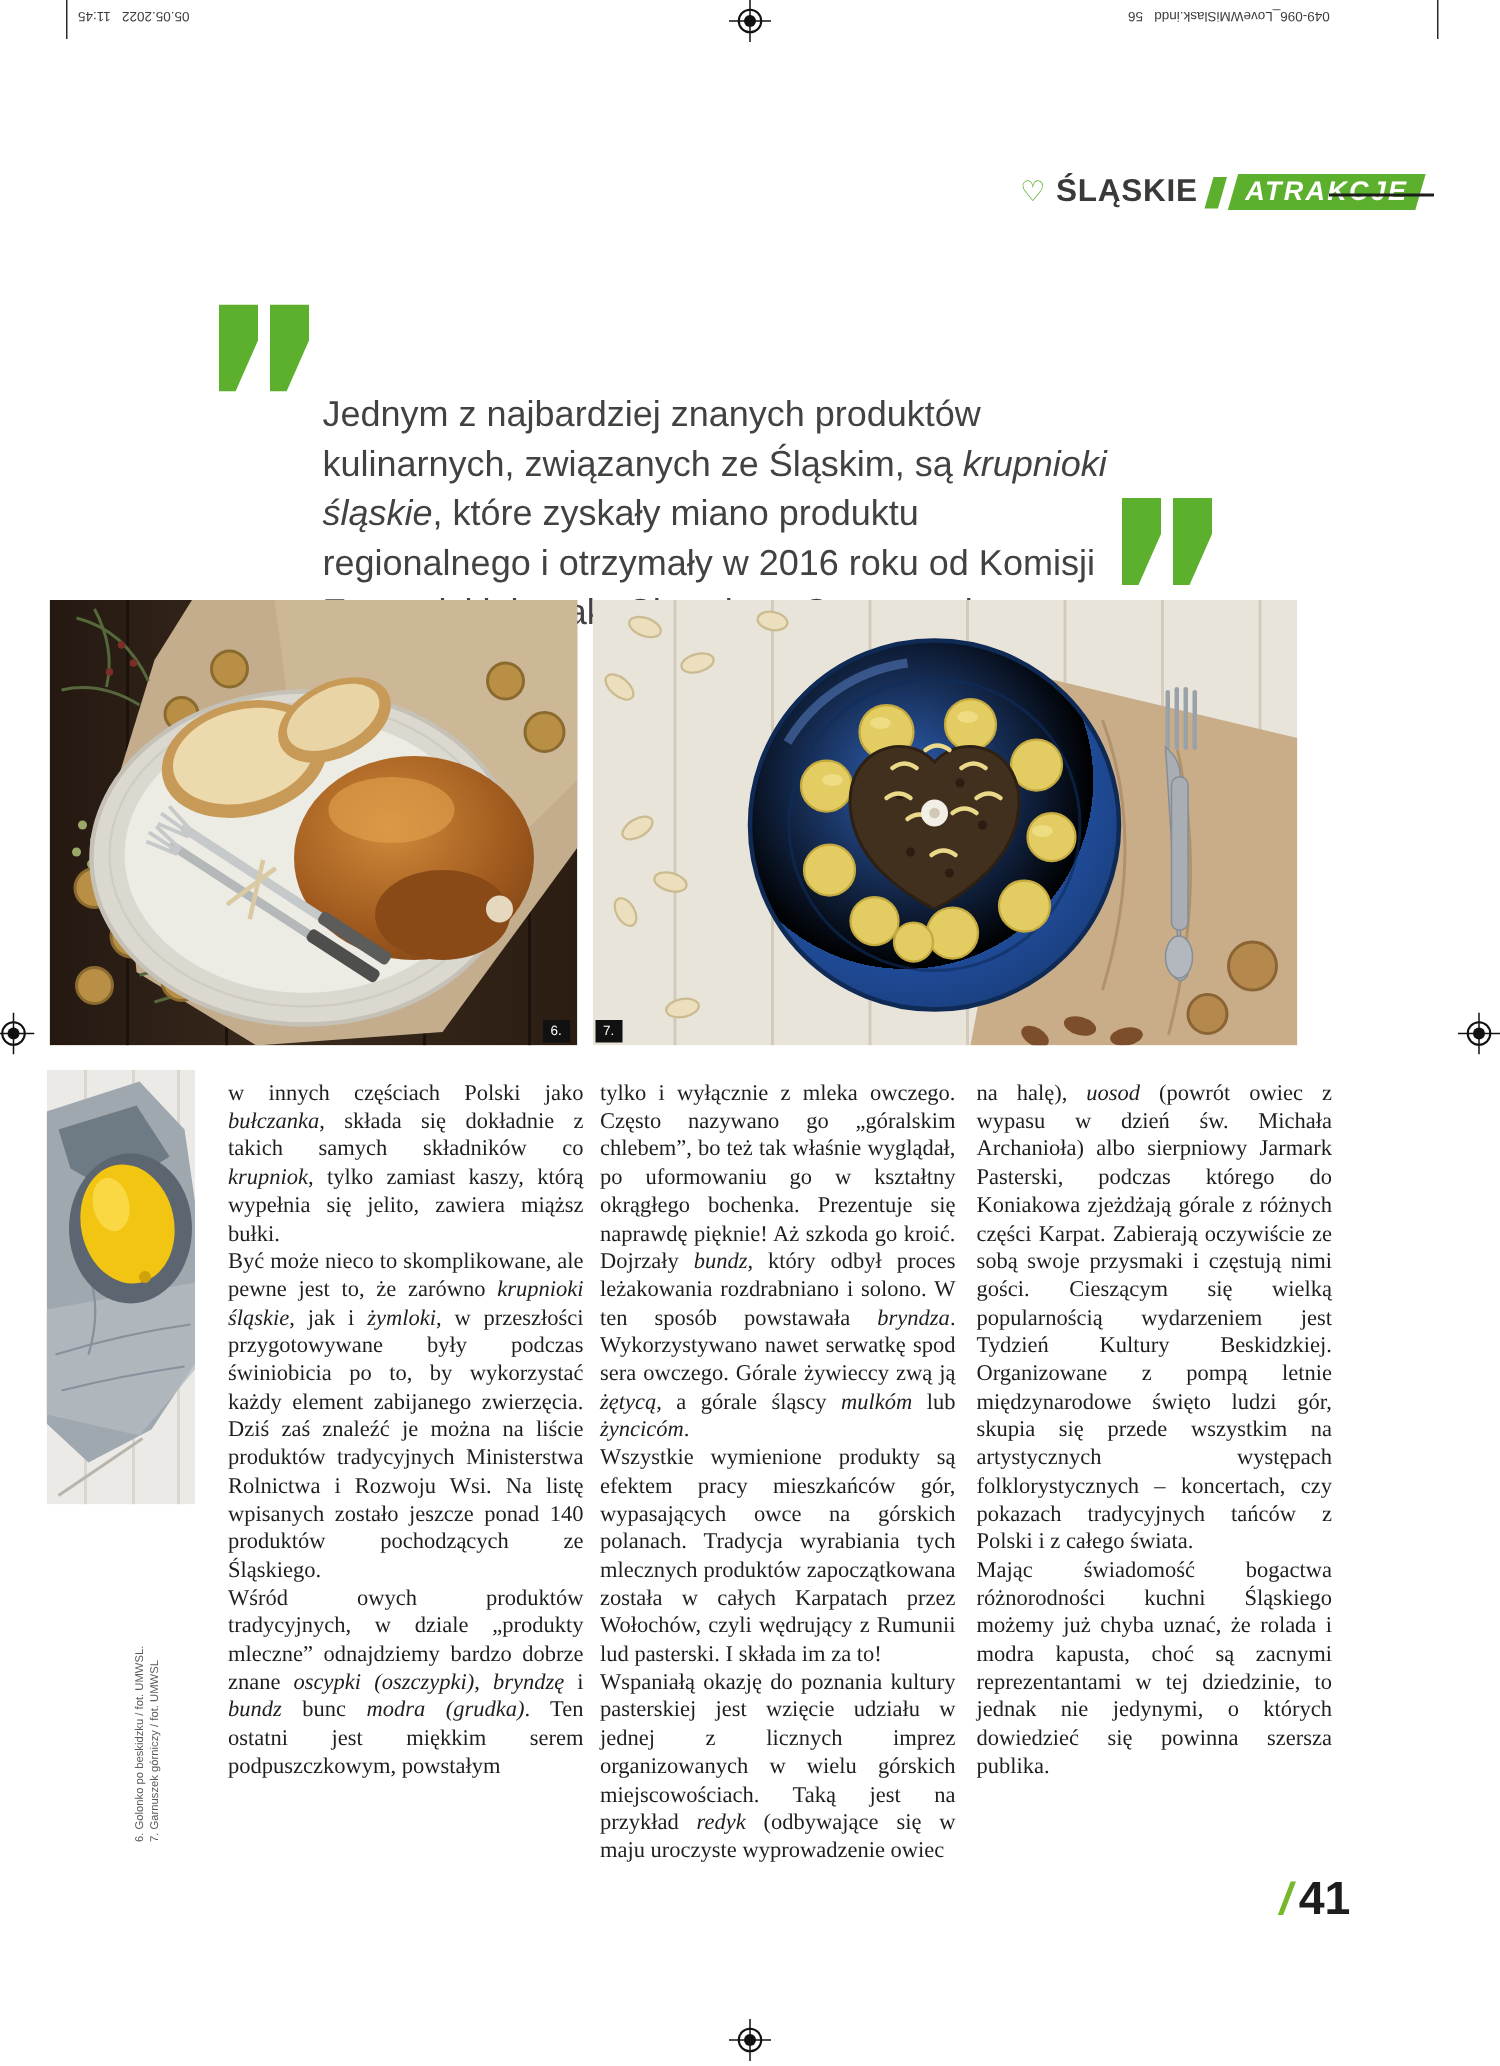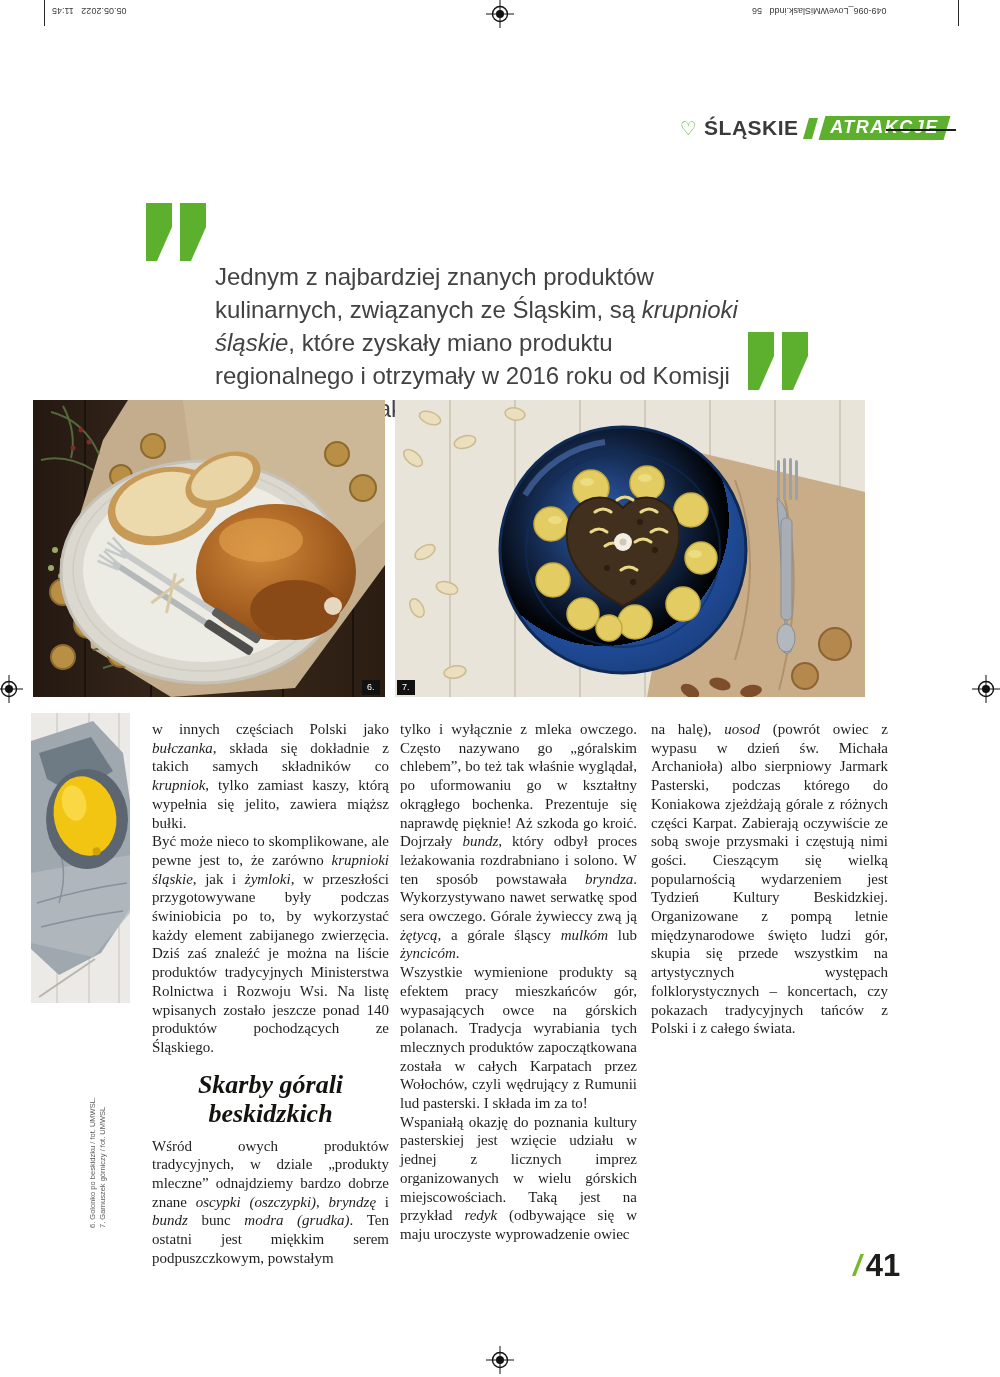--- a/index.html
+++ b/index.html
@@ -328,32 +328,32 @@
   </div>
 
   <div class="vcap">
     <div>6. Golonko po beskidzku / fot. UMWSL.</div>
     <div>7. Garnuszek górniczy / fot. UMWSL</div>
   </div>
 
   <div class="col col-1">
     <p><span>w innych częściach Polski jako </span><i>bułczanka</i><span>, składa się dokładnie z takich samych składników co </span><i>krupniok</i><span>, tylko zamiast kaszy, którą wypełnia się jelito, zawiera miąższ bułki.</span></p>
     <p><span>Być może nieco to skomplikowane, ale pewne jest to, że zarówno </span><i>krupnioki śląskie</i><span>, jak i </span><i>żymloki</i><span>, w przeszłości przygotowywane były podczas świniobicia po to, by wykorzystać każdy element zabijanego zwierzęcia. Dziś zaś znaleźć je można na liście produktów tradycyjnych Ministerstwa Rolnictwa i Rozwoju Wsi. Na listę wpisanych zostało jeszcze ponad 140 produktów pochodzących ze Śląskiego.</span></p>
-    <h2 class="sec">Skarby górali beskidzkich</h2>
     <p><span>Wśród owych produktów tradycyjnych, w dziale „produkty mleczne” odnajdziemy bardzo dobrze znane </span><i>oscypki (oszczypki)</i><span>, </span><i>bryndzę</i><span> i </span><i>bundz</i><span> bunc </span><i>modra (grudka)</i><span>. Ten ostatni jest miękkim serem podpuszczkowym, powstałym</span></p>
   </div>
 
   <div class="col col-2">
     <p><span>tylko i wyłącznie z mleka owczego. Często nazywano go „góralskim chlebem”, bo też tak właśnie wyglądał, po uformowaniu go w kształtny okrągłego bochenka. Prezentuje się naprawdę pięknie! Aż szkoda go kroić. Dojrzały </span><i>bundz</i><span>, który odbył proces leżakowania rozdrabniano i solono. W ten sposób powstawała </span><i>bryndza</i><span>. Wykorzystywano nawet serwatkę spod sera owczego. Górale żywieccy zwą ją </span><i>żętycą</i><span>, a górale śląscy </span><i>mulkóm</i><span> lub </span><i>żyncicóm</i><span>.</span></p>
     <p><span>Wszystkie wymienione produkty są efektem pracy mieszkańców gór, wypasających owce na górskich polanach. Tradycja wyrabiania tych mlecznych produktów zapoczątkowana została w całych Karpatach przez Wołochów, czyli wędrujący z Rumunii lud pasterski. I składa im za to!</span></p>
     <p><span>Wspaniałą okazję do poznania kultury pasterskiej jest wzięcie udziału w jednej z licznych imprez organizowanych w wielu górskich miejscowościach. Taką jest na przykład </span><i>redyk</i><span> (odbywające się w maju uroczyste wyprowadzenie owiec</span></p>
   </div>
 
   <div class="col col-3">
     <p><span>na halę), </span><i>uosod</i><span> (powrót owiec z wypasu w dzień św. Michała Archanioła) albo sierpniowy Jarmark Pasterski, podczas którego do Koniakowa zjeżdżają górale z różnych części Karpat. Zabierają oczywiście ze sobą swoje przysmaki i częstują nimi gości. Cieszącym się wielką popularnością wydarzeniem jest Tydzień Kultury Beskidzkiej. Organizowane z pompą letnie międzynarodowe święto ludzi gór, skupia się przede wszystkim na artystycznych występach folklorystycznych – koncertach, czy pokazach tradycyjnych tańców z Polski i z całego świata.</span></p>
+    <p><span>Mając świadomość bogactwa różnorodności kuchni Śląskiego możemy już chyba uznać, że rolada i modra kapusta, choć są zacnymi reprezentantami w tej dziedzinie, to jednak nie jedynymi, o których dowiedzieć się powinna szersza publika.</span></p>
   </div>
 
   <div class="folio">
     <span class="slash">/</span>
     <span class="num">41</span>
   </div>
 
 </div>
 
 </body></html>

